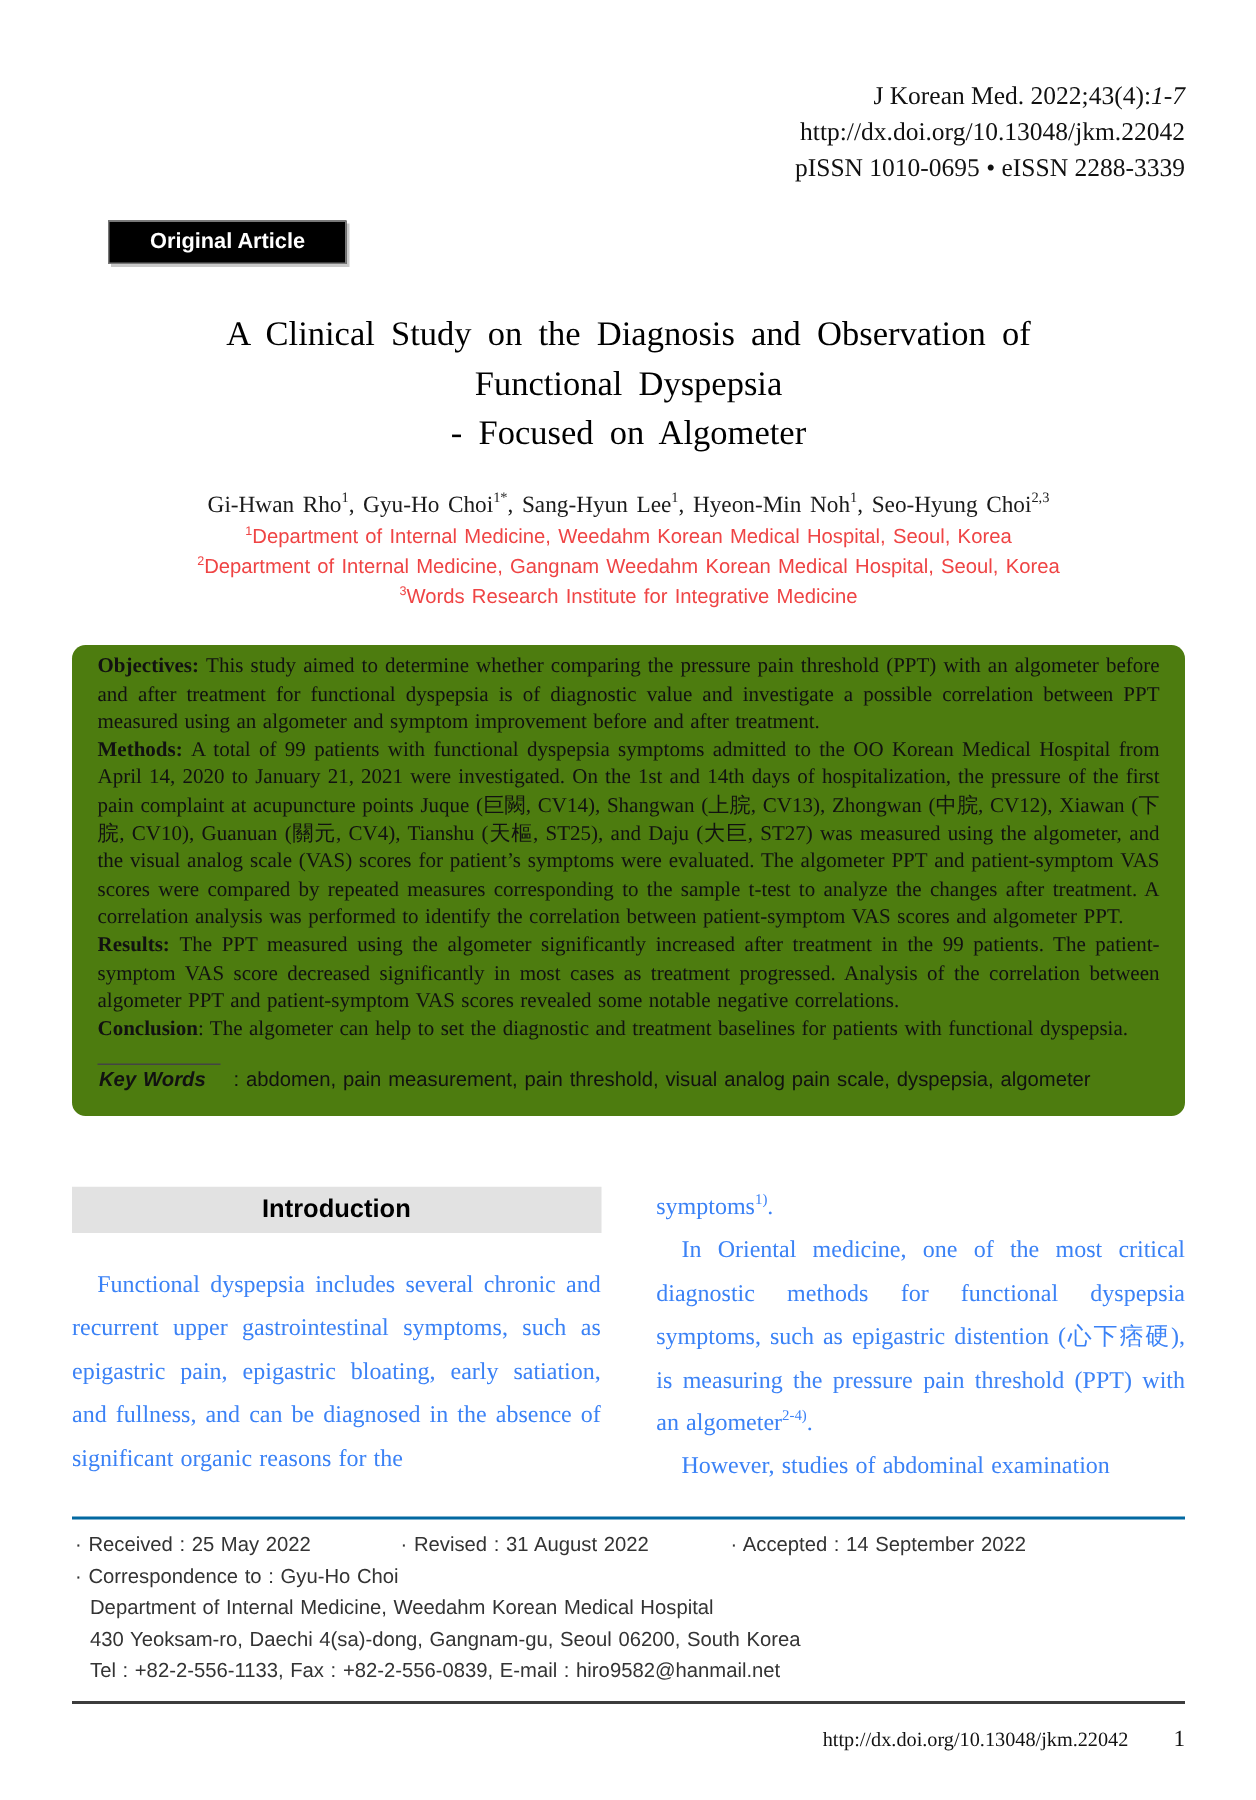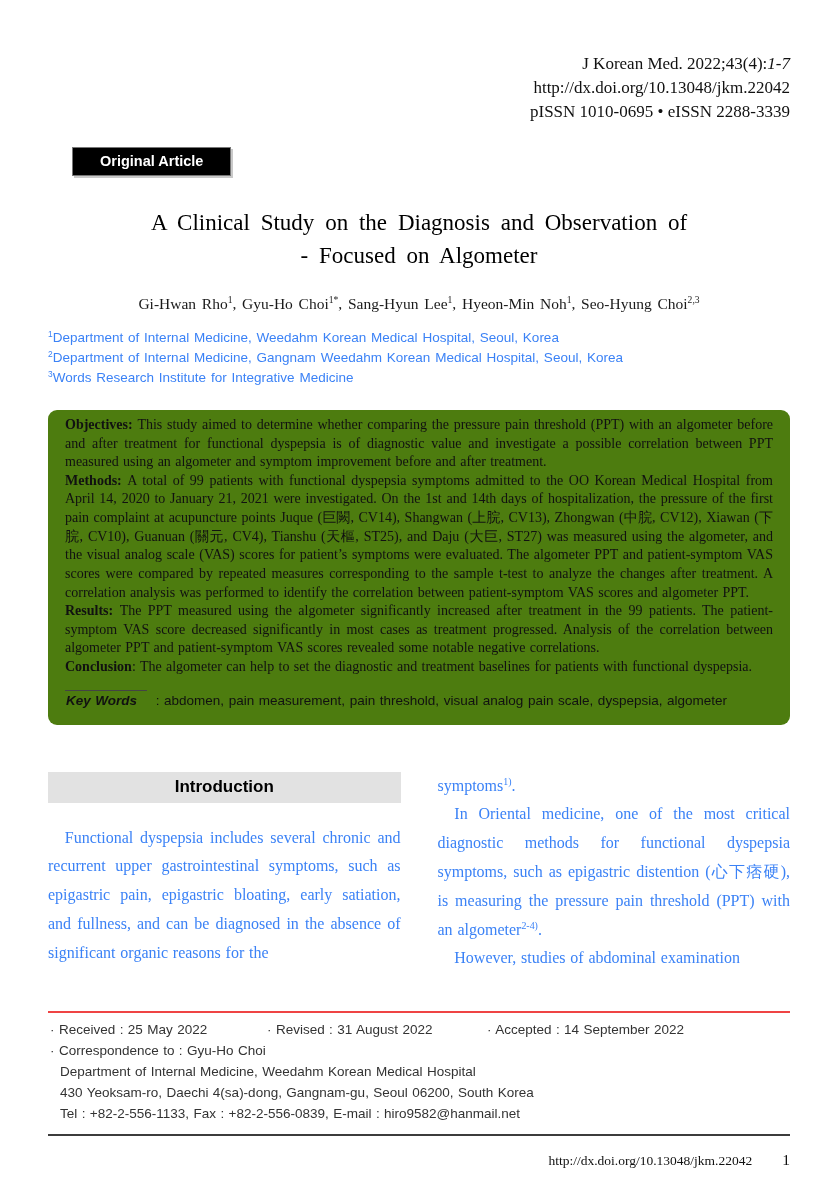--- a/index.html
+++ b/index.html
@@ -28,23 +28,23 @@
   }
 
   
   .title {
     margin-top:31px; text-align:center; font-weight:normal;
     font-size:23px; line-height:1.43; word-spacing:0.22em; color:#000;
   }
 
   
   .authors { margin-top:22px; text-align:center; font-size:15.5px; word-spacing:0.12em; }
-  .affils  { margin-top:15px; text-align:left;
+  .affils  { margin-top:2px; text-align:center;
              font-family:"Liberation Sans","DejaVu Sans",sans-serif;
-             font-size:13.5px; line-height:1.48; color:#3b82f6; word-spacing:0.08em; }
+             font-size:13.5px; line-height:1.48; color:#ef4444; word-spacing:0.08em; }
 
   
   .abs {
     margin-top:22px; background:#4d7c0f; border-radius:9px;
     padding:6px 17px 15px 17px; font-size:14px; line-height:1.33;
     text-align:justify; color:#111; word-spacing:0.06em;
   }
   .abs p { margin:0; }
   .kw-row {
     margin-top:13px; text-align:left;
@@ -66,21 +66,21 @@
   .col p {
     font-size:16px; line-height:1.8; text-align:justify;
     text-indent:1.05em; word-spacing:0.05em; color:#3b82f6;
   }
   .col .first-p { margin-top:21px; }
   .col p.noindent { text-indent:0; }
 
   
   .footnote {
     position:absolute; left:48px; right:47px; top:1011px;
-    border-top:2px solid #ef4444; border-bottom:2px solid #3c3c3c;
+    border-top:2px solid #0369a1; border-bottom:2px solid #3c3c3c;
     padding:7px 0 9px 2px;
     font-family:"Liberation Sans","DejaVu Sans",sans-serif;
     font-size:13.5px; line-height:1.55; color:#333; word-spacing:0.05em;
   }
   .fn-dates { display:flex; }
   .fn-dates span:nth-child(1){ width:217px; }
   .fn-dates span:nth-child(2){ width:220px; }
   .fn-ind { padding-left:10px; }
 
   
@@ -100,20 +100,21 @@
     <div>http://dx.doi.org/10.13048/jkm.22042</div>
     <div>pISSN 1010-0695 • eISSN 2288-3339</div>
   </div>
 
   <div class="badge-row">
     <span class="badge">Original Article</span>
   </div>
 
   <div class="title">
     <div>A Clinical Study on the Diagnosis and Observation of</div>
+    <div>Functional Dyspepsia</div>
     <div>- Focused on Algometer</div>
   </div>
 
   <div class="authors"><span>Gi-Hwan Rho</span><sup>1</sup><span>, Gyu-Ho Choi</span><sup>1*</sup><span>, Sang-Hyun Lee</span><sup>1</sup><span>, Hyeon-Min Noh</span><sup>1</sup><span>, Seo-Hyung Choi</span><sup>2,3</sup></div>
 
   <div class="affils">
     <div><sup>1</sup><span>Department of Internal Medicine, Weedahm Korean Medical Hospital, Seoul, Korea</span></div>
     <div><sup>2</sup><span>Department of Internal Medicine, Gangnam Weedahm Korean Medical Hospital, Seoul, Korea</span></div>
     <div><sup>3</sup><span>Words Research Institute for Integrative Medicine</span></div>
   </div>

